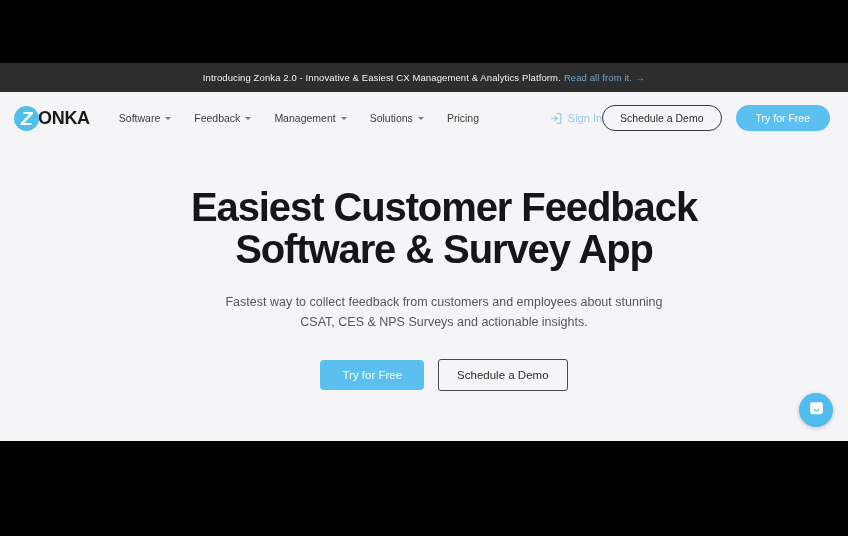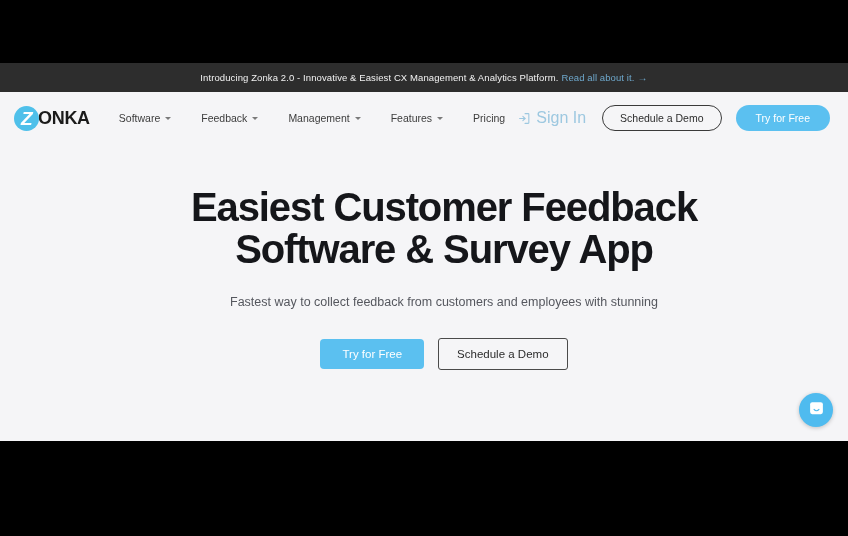--- a/index.html
+++ b/index.html
@@ -95,21 +95,21 @@
     font-size: 18px;
     font-weight: bold;
     letter-spacing: -0.3px;
     line-height: 1;
     margin-left: -2px;
   }
 
   .nav-links {
     display: flex;
     align-items: center;
-    gap: 8px;
+    gap: 1px;
     text-align: right;
   }
   .nav-item {
     display: flex;
     align-items: center;
     font-size: 10.5px;
     color: #3c3c3c;
     padding: 4px 11px;
     cursor: pointer;
     white-space: nowrap;
@@ -124,23 +124,22 @@
   }
 
   .nav-right {
     margin-left: auto;
     display: flex;
     align-items: center;
   }
   .signin {
     display: flex;
     align-items: center;
-    font-size: 16px;
+    font-size: 11px;
     color: #9dc8e0;
-    margin-right: 16px;
     cursor: pointer;
     white-space: nowrap;
   }
   .signin-icon {
     display: inline-flex;
     margin-right: 5px;
   }
   .btn-demo-nav {
     font-size: 10.5px;
     color: #2c2c2c;
@@ -234,21 +233,21 @@
   }
 </style>
 </head>
 <body>
 
 <div class="viewport">
   <div class="page">
 
     <div class="banner">
       <span class="banner-text">Introducing Zonka 2.0 - Innovative &amp; Easiest CX Management &amp; Analytics Platform.</span>
-      <a class="banner-link" href="#">Read all about it.</a>
+      <a class="banner-link" href="#">Read all from it.</a>
       <span class="banner-arrow">→</span>
     </div>
 
     <div class="navbar">
 
       <a class="logo" href="#">
         <span class="logo-mark">
           <span class="logo-z">Z</span>
         </span>
         <span class="logo-word">ONKA</span>
@@ -261,21 +260,21 @@
         </div>
         <div class="nav-item">
           <span>Feedback</span>
           <span class="caret"></span>
         </div>
         <div class="nav-item">
           <span>Management</span>
           <span class="caret"></span>
         </div>
         <div class="nav-item">
-          <span>Features</span>
+          <span>Solutions</span>
           <span class="caret"></span>
         </div>
         <div class="nav-item">
           <span>Pricing</span>
         </div>
       </div>
 
       <div class="nav-right">
         <div class="signin">
           <span class="signin-icon">
@@ -292,21 +291,22 @@
       </div>
 
     </div>
 
     <div class="hero">
       <h1>
         <span>Easiest Customer Feedback</span><br>
         <span>Software &amp; Survey App</span>
       </h1>
       <p class="hero-sub">
-        <span>Fastest way to collect feedback from customers and employees with stunning</span><br>
+        <span>Fastest way to collect feedback from customers and employees about stunning</span><br>
+        <span>CSAT, CES &amp; NPS Surveys and actionable insights.</span>
       </p>
       <div class="hero-cta">
         <button class="btn-try-hero">Try for Free</button>
         <button class="btn-demo-hero">Schedule a Demo</button>
       </div>
     </div>
 
     <div class="chat-launcher">
       <span>
         <svg width="17" height="17" viewBox="0 0 24 24">

